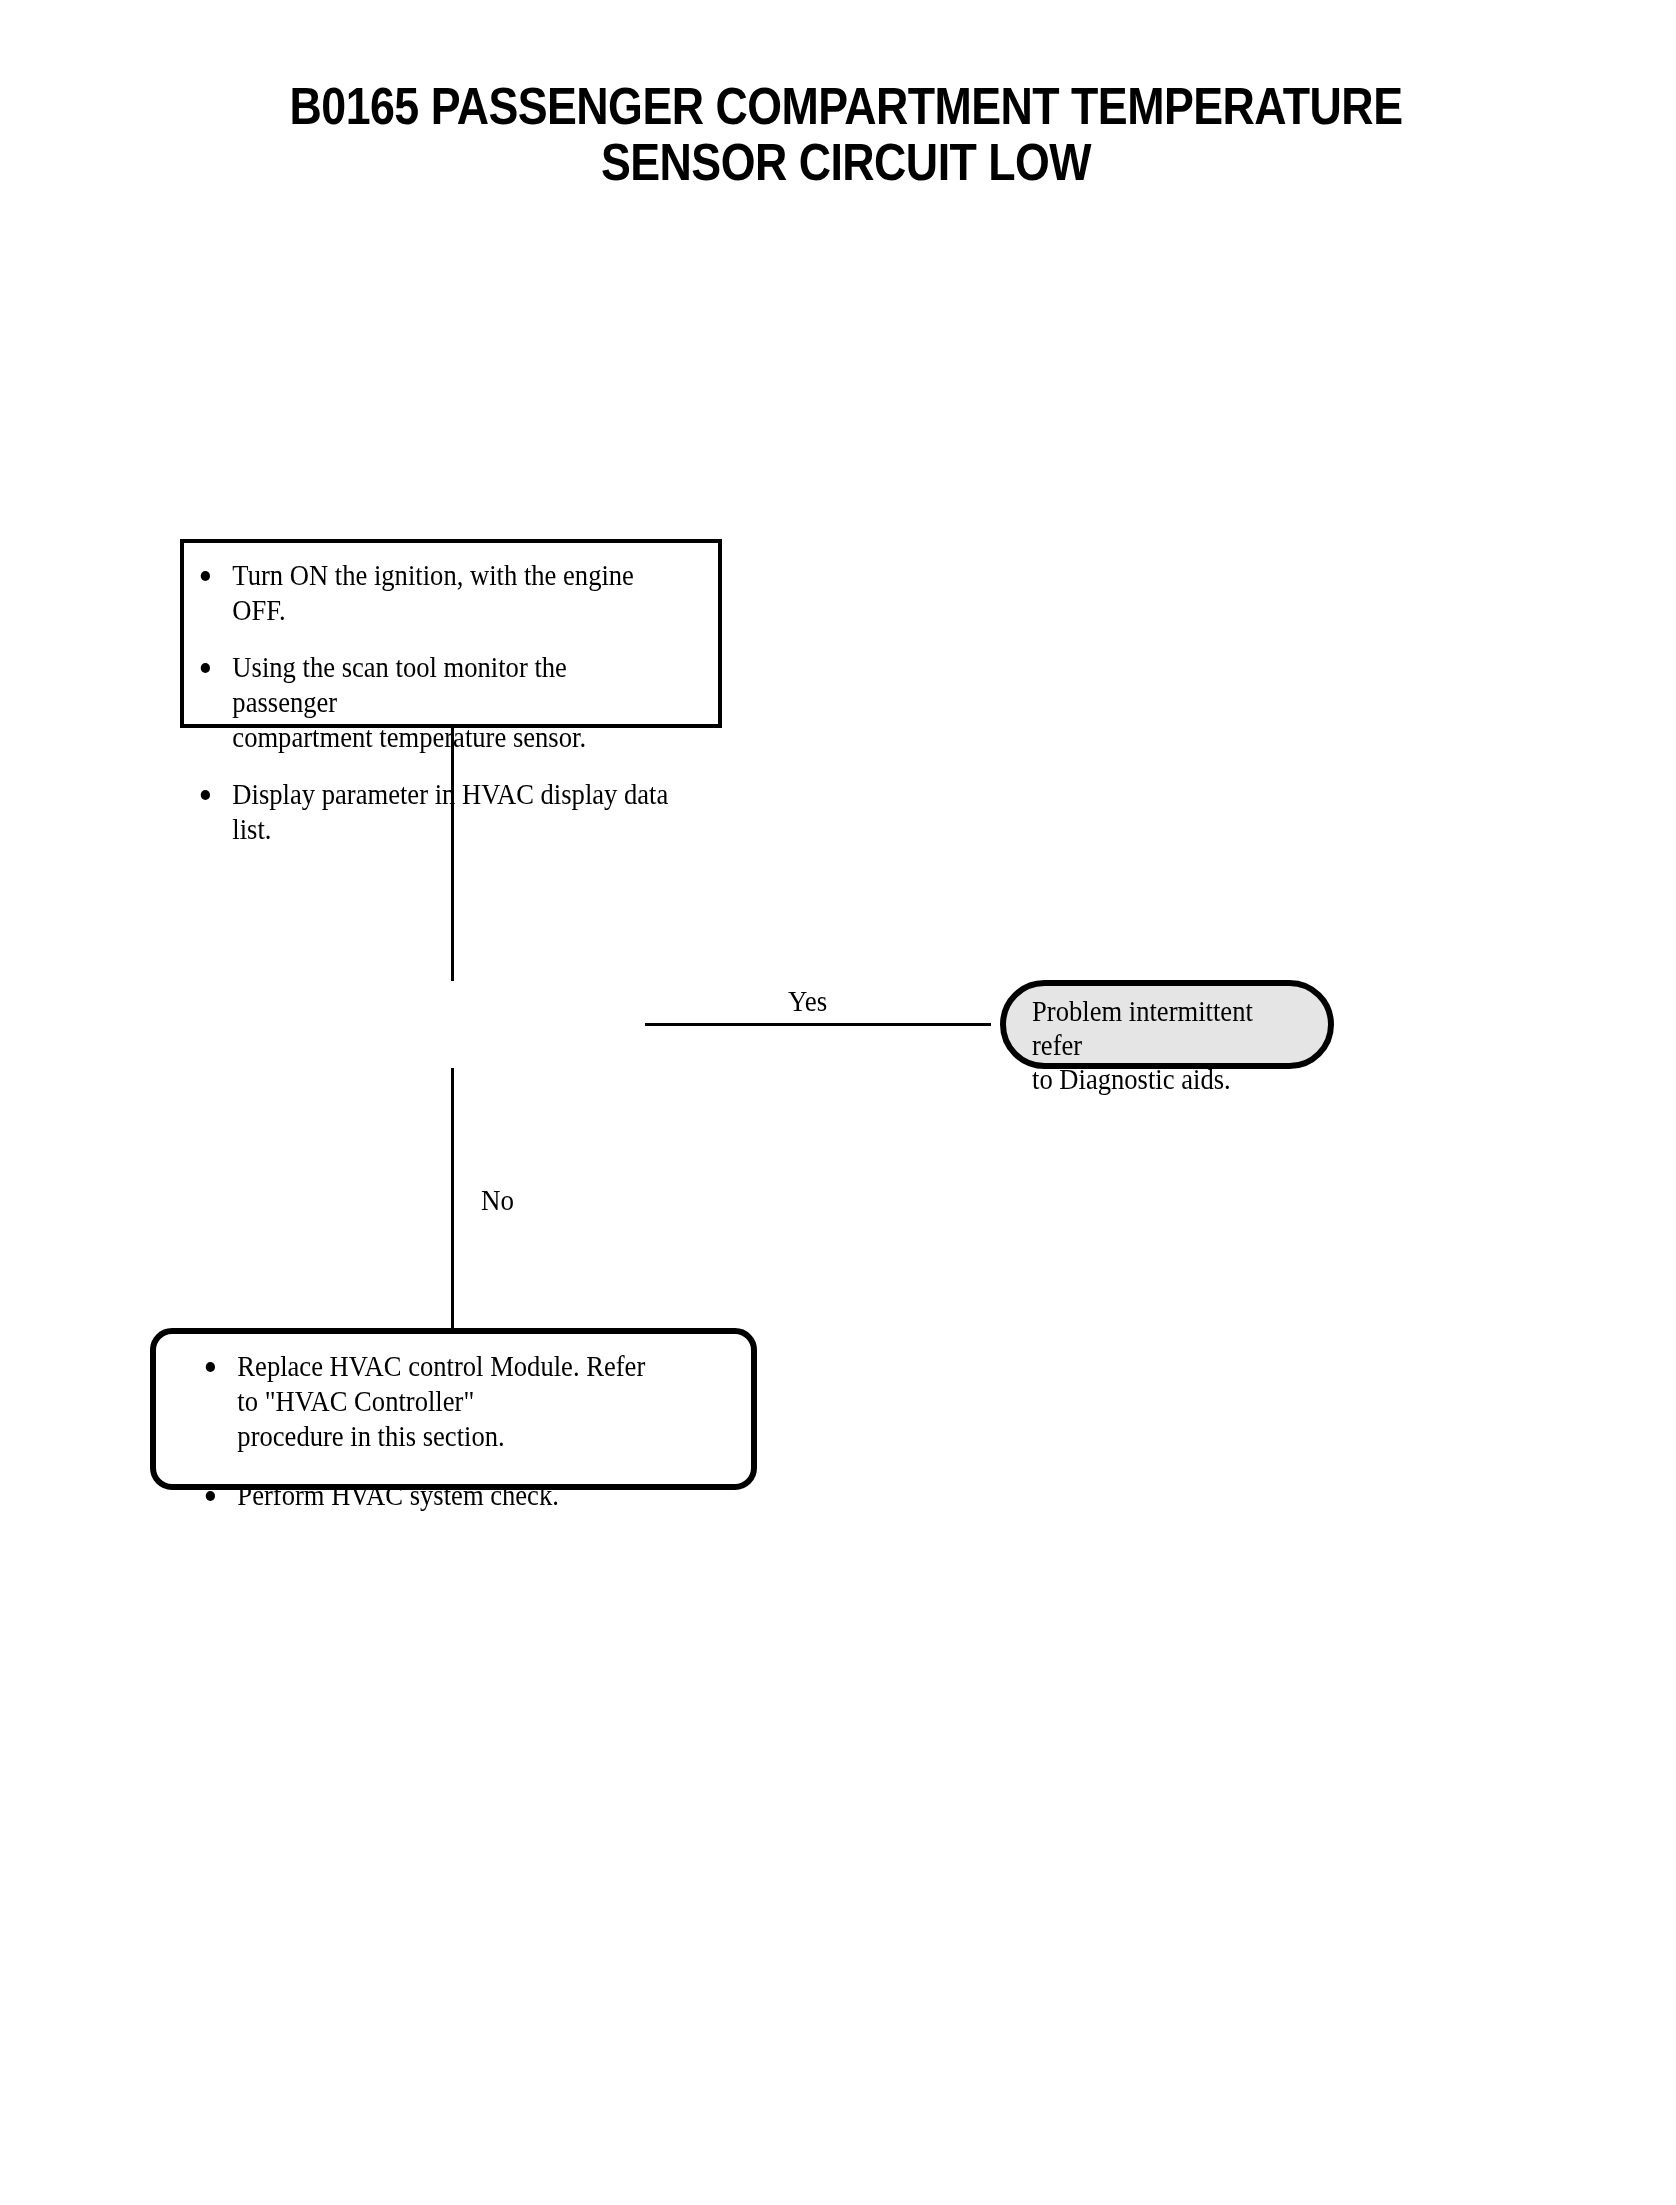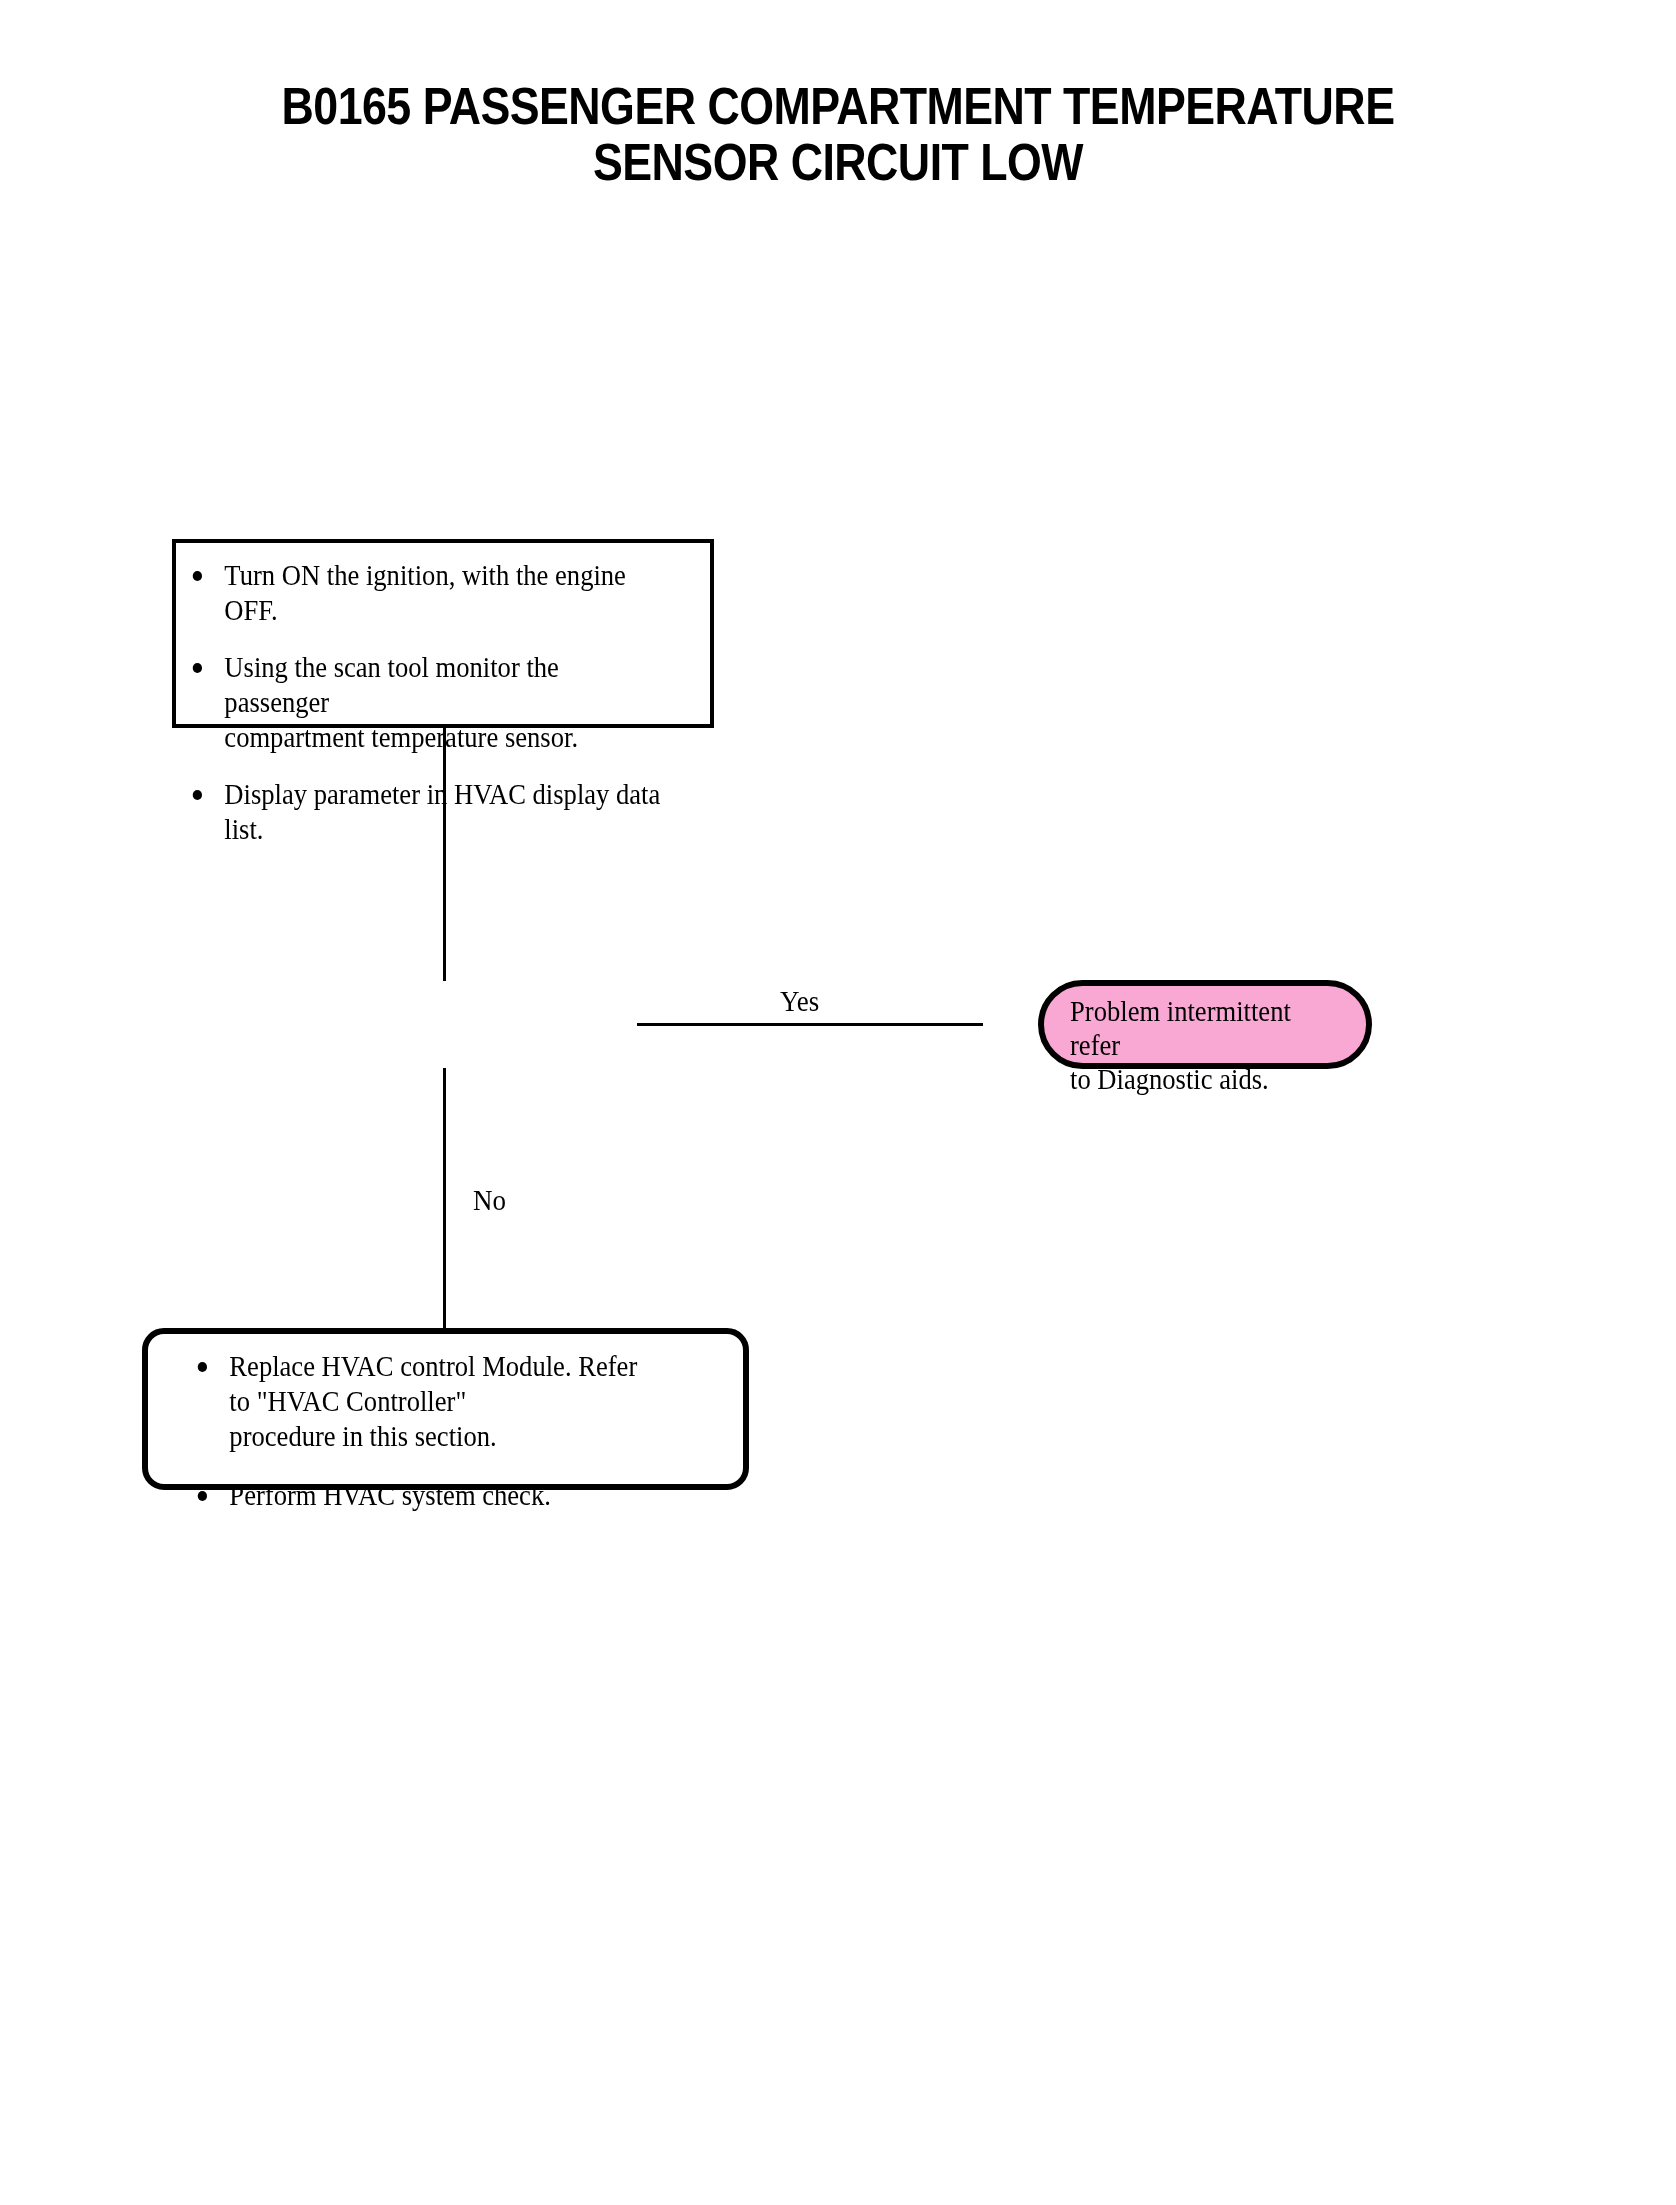--- a/index.html
+++ b/index.html
@@ -7,20 +7,21 @@
     padding: 0;
     background: #ffffff;
   }
   #page {
     position: relative;
     width: 1476px;
     height: 2205px;
     background: #ffffff;
     overflow: hidden;
     font-family: "Liberation Serif", "DejaVu Serif", serif;
+    margin-left: 8px;
   }
 
   
   #title {
     position: absolute;
     left: 0;
     top: 78px;
     width: 1676px;
     text-align: center;
     font-family: "Liberation Sans", "DejaVu Sans", sans-serif;
@@ -105,28 +106,28 @@
     line-height: 33px;
     color: #000000;
     white-space: pre-line;
     transform: scaleX(0.93);
     transform-origin: 0 0;
   }
 
   
   #node-intermittent {
     position: absolute;
-    left: 1038px;
+    left: 992px;
     top: 980px;
     width: 334px;
     height: 89px;
     box-sizing: border-box;
     border: 6px solid #000000;
     border-radius: 45px;
-    background: #f9a8d4;
+    background: #e5e5e5;
   }
   #node-intermittent .inner {
     position: absolute;
     left: 25.5px;
     top: 8.5px;
     width: 286px;
   }
   #node-intermittent .t {
     font-family: "Liberation Serif", "DejaVu Serif", serif;
     font-size: 28.6px;

